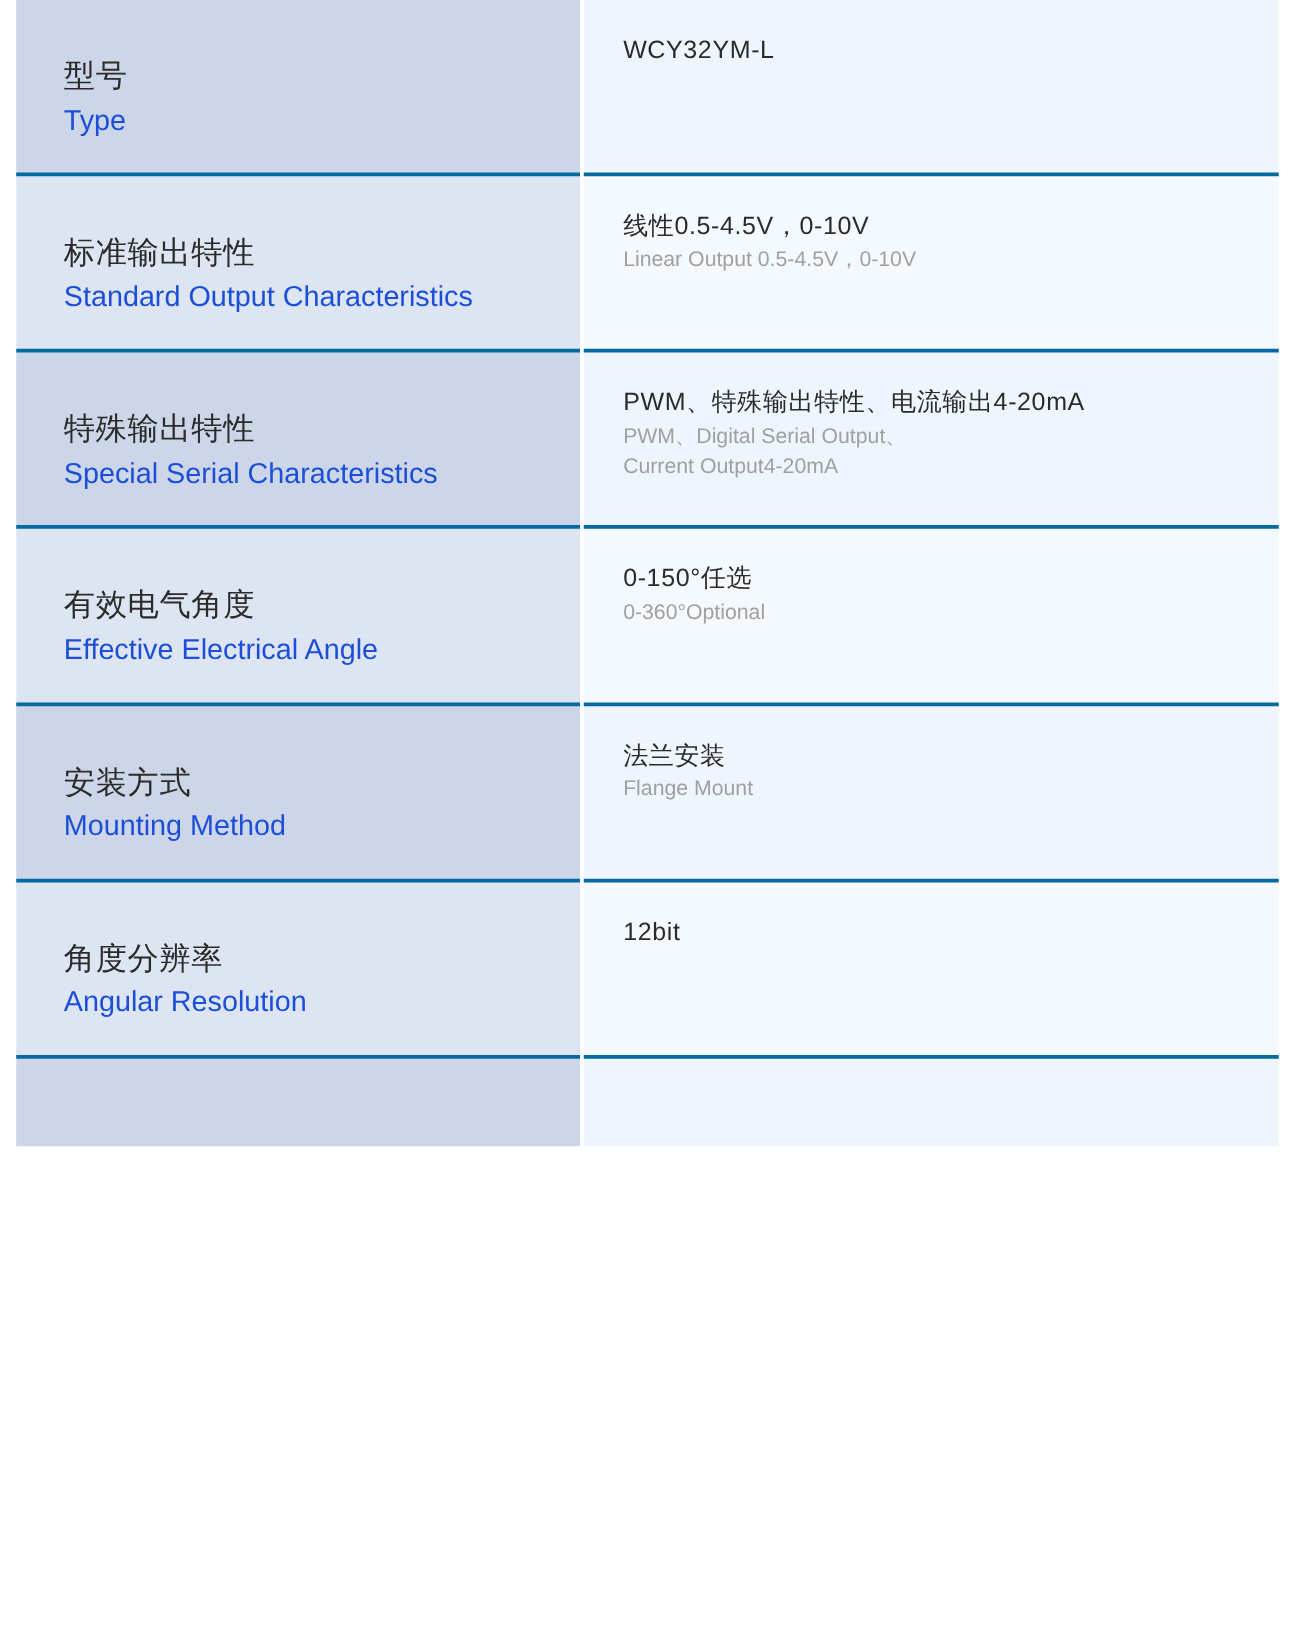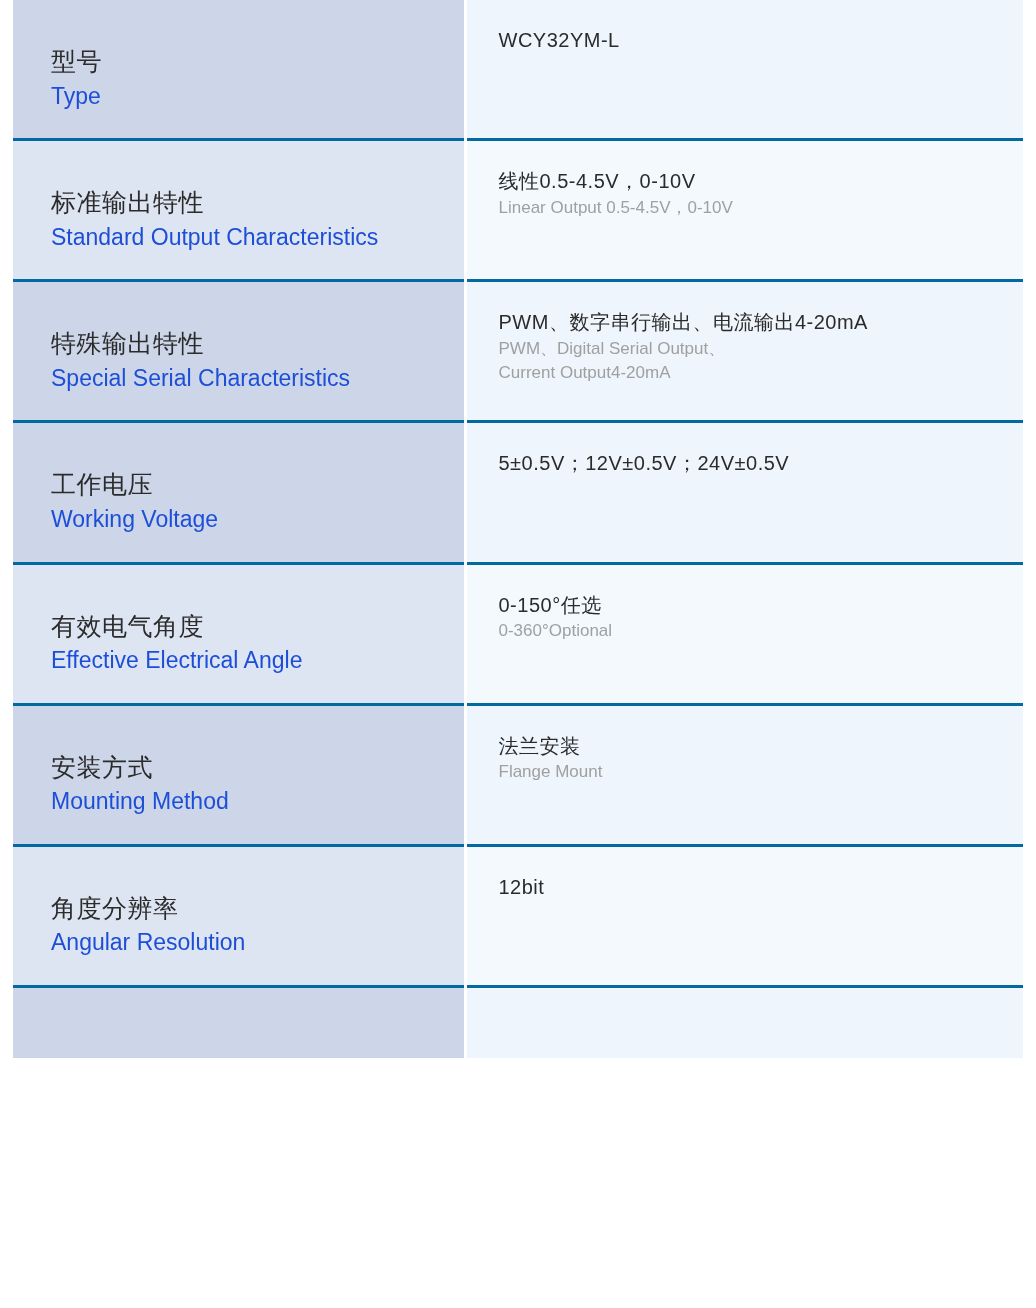--- a/index.html
+++ b/index.html
@@ -97,37 +97,27 @@
         <div class="en">Linear Output 0.5-4.5V，0-10V</div>
       </td>
     </tr>
 
     <tr class="row-a row-sep">
       <td class="cell-label">
         <div class="cn">特殊输出特性</div>
         <div class="en">Special Serial Characteristics</div>
       </td>
       <td class="cell-value">
-        <div class="cn">PWM、数字串行输出、电流输出4-20mA</div>
+        <div class="cn">PWM、特殊输出特性、电流输出4-20mA</div>
         <div class="en">PWM、Digital Serial Output、
 Current Output4-20mA</div>
       </td>
     </tr>
 
 
-    <tr class="row-a row-sep">
-      <td class="cell-label">
-        <div class="cn">工作电压</div>
-        <div class="en">Working Voltage</div>
-      </td>
-      <td class="cell-value">
-        <div class="cn">5±0.5V；12V±0.5V；24V±0.5V</div>
-
-      </td>
-    </tr>
 
     <tr class="row-b row-sep">
       <td class="cell-label">
         <div class="cn">有效电气角度</div>
         <div class="en">Effective Electrical Angle</div>
       </td>
       <td class="cell-value">
         <div class="cn">0-150°任选</div>
         <div class="en">0-360°Optional</div>
       </td>

